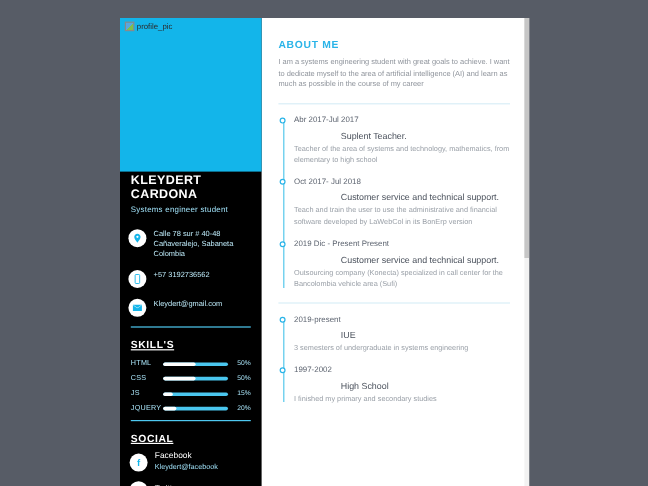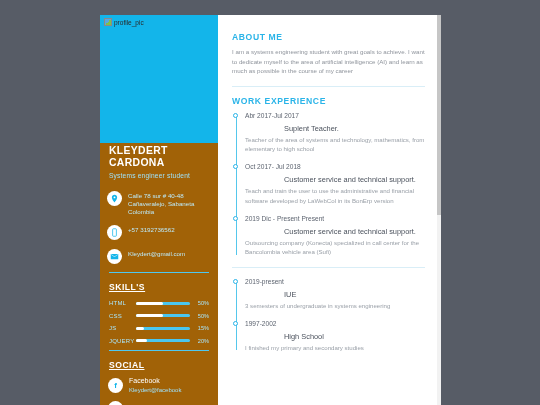--- a/index.html
+++ b/index.html
@@ -13,21 +13,21 @@
     position: absolute;
     left: 100px; top: 15px;
     width: 341px; height: 390px;
     background: #ffffff;
     display: flex;
     overflow: hidden;
   }
   
   #sidebar {
     width: 118px;
-    background: #a16207;
+    background: #000000;
     position: relative;
     flex: 0 0 118px;
     padding: 0;
   }
   .photo-box {
     width: 118px; height: 128px;
     background: #13b5ea;
     position: relative;
   }
   .broken-img {
@@ -314,21 +314,20 @@
   <main id="main">
 
     <section>
       <div class="sec-title">ABOUT ME</div>
       <div class="about-text">I am a systems engineering student with great goals to achieve. I want to dedicate myself to the area of artificial intelligence (AI) and learn as much as possible in the course of my career</div>
     </section>
 
     <div class="hr"></div>
 
     <section>
-      <div class="sec-title">WORK EXPERIENCE</div>
       <div class="timeline">
         <span class="tl-line"></span>
 
         <div class="tl-item">
           <span class="tl-dot"></span>
           <div class="tl-date">Abr 2017-Jul 2017</div>
           <div class="tl-head">Suplent Teacher.</div>
           <div class="tl-desc">Teacher of the area of systems and technology, mathematics, from elementary to high school</div>
         </div>
 

